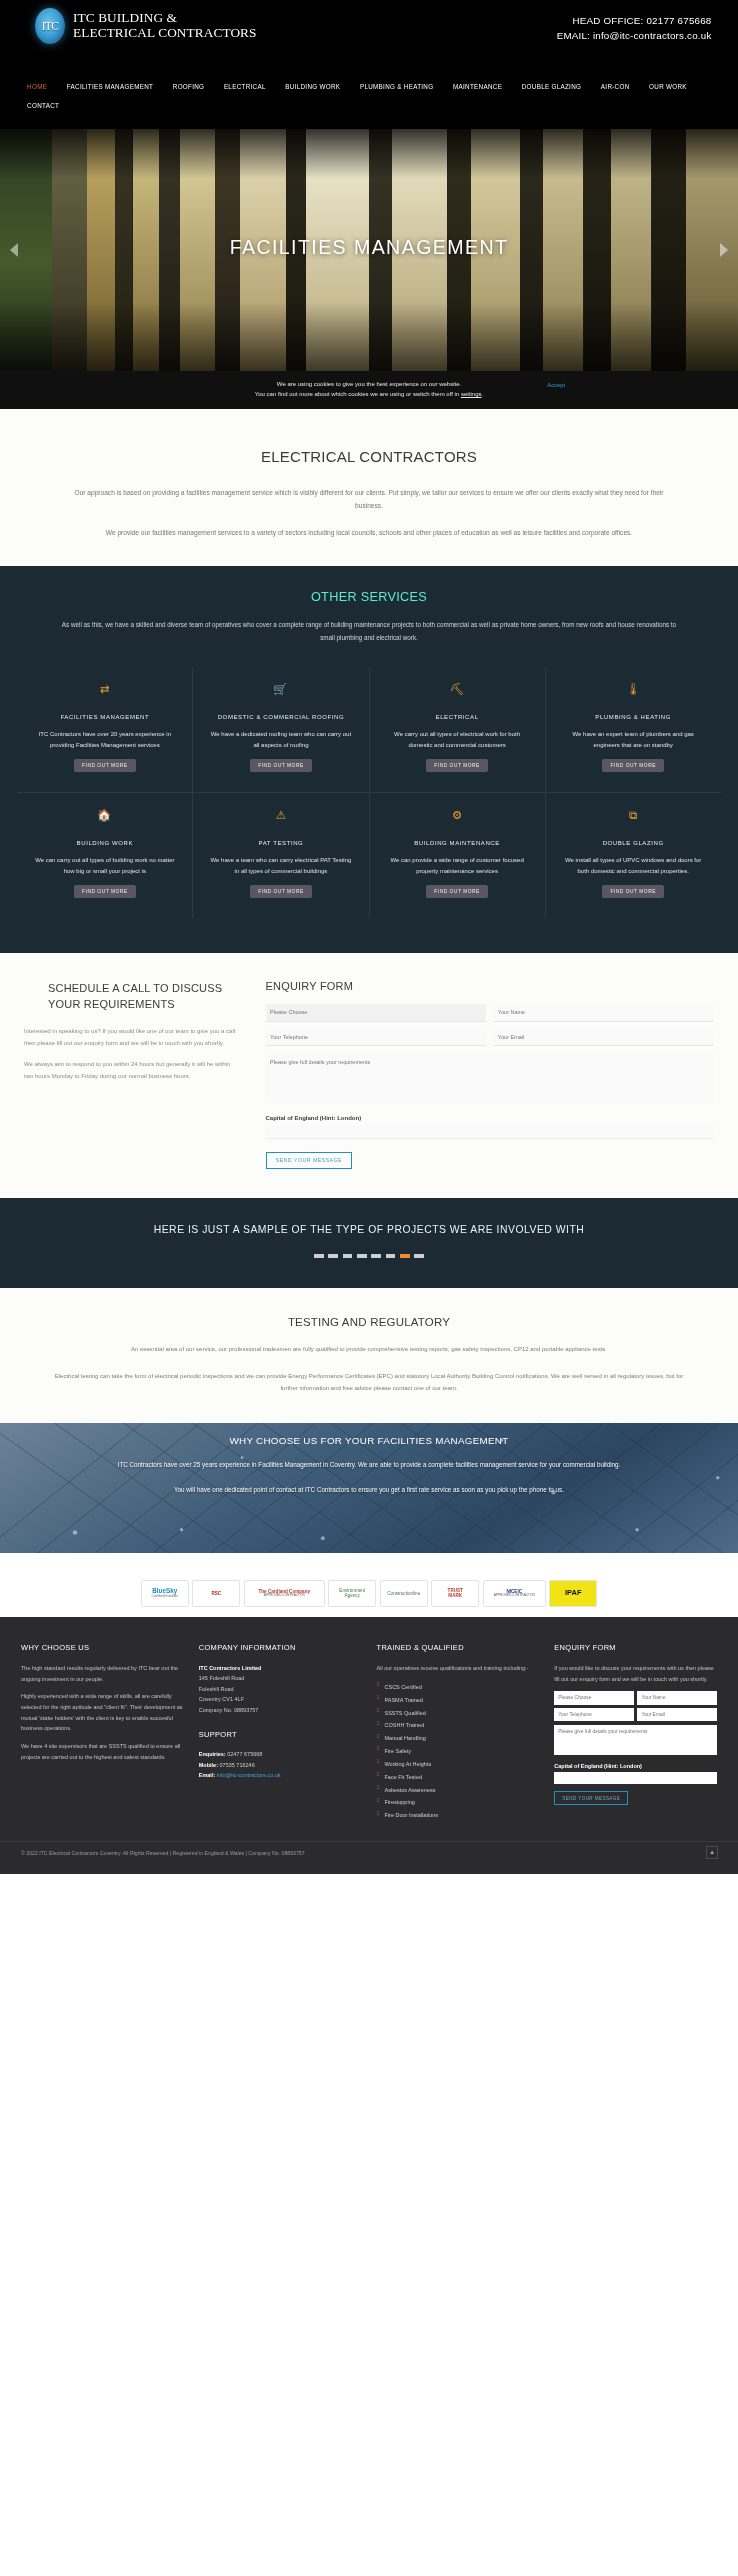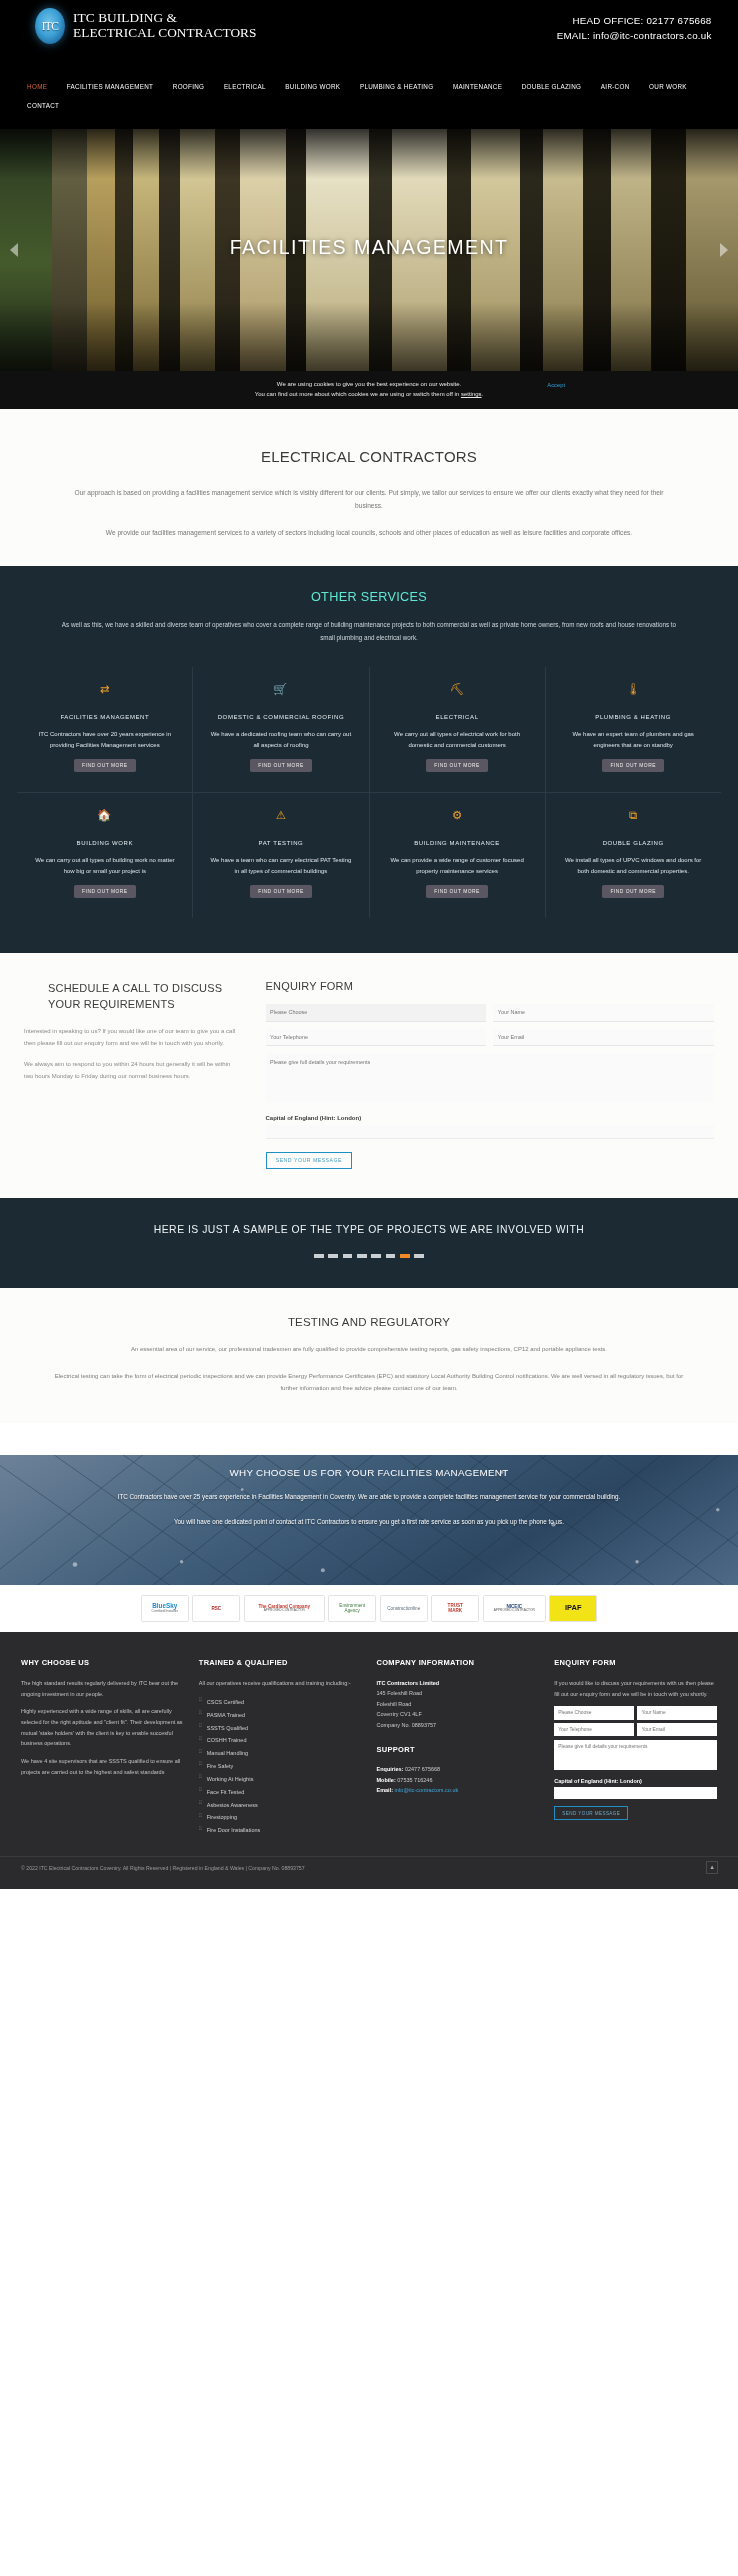--- a/index.html
+++ b/index.html
@@ -154,49 +154,49 @@
 
   
   .testing { background:#fcfcfa; padding:28px 0 28px 0; text-align:center; }
   .testing h2 { font-size:11.5px; font-weight:300; color:#3b3b3b; letter-spacing:0.2px;text-align:center; }
   .testing p { max-width:681px; margin:15px auto 0; font-size:6px; color:#7d7d7d; line-height:2.05; padding:0 23px; }
 
   
   .whyblue {
     position:relative; height:130px; overflow:hidden;
     background:linear-gradient(150deg,#6d8299 0%,#3e5c78 40%,#2c4661 70%,#4d6a87 100%);
-    color:#fff; text-align:center;margin-top:32px;
+    color:#fff; text-align:center;
   }
   .whyblue .net { position:absolute; inset:0; opacity:.55; }
   .whyblue .inner { position:relative; padding:12.7px 29px 0 29px; }
   .whyblue h2 { font-size:9.8px; font-weight:300; letter-spacing:0.3px; }
   .whyblue p { font-size:6.3px; line-height:2.0; margin-top:12.7px; text-shadow:0 0.6px 1.7px rgba(0,0,0,.45); }
 
   
   .accred { background:#fff; padding:10.4px 0; }
-  .accred-row { display:flex; justify-content:center; gap:3.5px; padding:0 29px; }
+  .accred-row { display:flex; justify-content:center; gap:3.5px; padding:0 29px;margin-top:17px; }
   .badge {
     height:26.5px; display:flex; align-items:center; justify-content:center;
     border:0.6px solid #e3e3e3; border-radius:1.7px; padding:2.3px 3.5px; background:#fff;
     font-size:4.6px; text-align:center; line-height:1.1; color:#333; min-width:48px;
   }
   .badge.b1 { color:#1d8bc9; font-weight:bold; font-size:6.3px; }
   .badge.b2 { color:#b02a2a; font-weight:bold; }
   .badge.b3 { color:#c0392b; font-weight:bold; }
   .badge.b4 { color:#3f7a3f; }
   .badge.b5 { color:#5b6b7a; }
   .badge.b7 { color:#c0392b; font-weight:bold; }
   .badge.b8 { color:#1b3f72; font-weight:bold; }
   .badge.b9 { background:#f2e317; color:#111; font-weight:bold; font-size:7.5px; }
 
   
   .footer { background:#2b2b2e; color:#d8d8d8; padding:26.5px 21px 19.6px 21px; }
   .footer-cols { display:flex; gap:15px; }
   .fcol { flex:1; }
-  .fcol h3 { font-size:7.5px; font-weight:700; color:#fff; letter-spacing:0.3px; margin-bottom:10.4px; }
+  .fcol h3 { font-size:7.5px; font-weight:400; color:#fff; letter-spacing:0.3px; margin-bottom:10.4px; }
   .fcol p { font-size:5.5px; line-height:1.95; color:#c2c2c2; margin-bottom:7px; }
   .fcol ul { list-style:none; }
   .fcol li { font-size:5.5px; color:#cfcfcf; line-height:1.5; padding:2.3px 0 2.3px 8px; position:relative; }
   .fcol li:before {
     content:"⠿"; position:absolute; left:0; top:1.7px; color:#b07b4e; font-size:4.6px;
   }
   .addr b { color:#fff; }
   .addr div { font-size:5.5px; line-height:1.9; color:#c8c8c8; }
   .sup-h { font-size:7.5px; font-weight:300; color:#fff; margin:15px 0 8px 0; letter-spacing:0.3px; }
   .sup div { font-size:5.5px; line-height:1.9; color:#ccc; }
@@ -502,58 +502,58 @@
   <div class="footer-cols">
 
     <div class="fcol">
       <h3>WHY CHOOSE US</h3>
       <p>The high standard results regularly delivered by ITC bear out the ongoing investment in our people.</p>
       <p>Highly experienced with a wide range of skills, all are carefully selected for the right aptitude and "client fit". Their development as mutual 'stake holders' with the client is key to enable succesful business operations.</p>
       <p>We have 4 site supervisors that are SSSTS qualified to ensure all projects are carried out to the highest and safest standards</p>
     </div>
 
     <div class="fcol">
+      <h3>COMPANY INFORMATION</h3>
+      <div class="addr">
+        <div><b>ITC Contractors Limited</b></div>
+        <div>145 Foleshill Road</div>
+        <div>Foleshill Road</div>
+        <div>Coventry CV1 4LF</div>
+        <div>Company No. 08893757</div>
+      </div>
+      <h3 class="sup-h">SUPPORT</h3>
+      <div class="sup">
+        <div><b>Enquiries:</b>
+             <span>02477 675668</span></div>
+        <div><b>Mobile:</b>
+             <span>07535 716246</span></div>
+        <div><b>Email:</b>
+             <a>info@itc-contractors.co.uk</a></div>
+      </div>
+    </div>
+
+    <div class="fcol">
       <h3>TRAINED &amp; QUALIFIED</h3>
       <p>All our operatives receive qualifications and training including:-</p>
       <ul>
         <li>CSCS Certified</li>
         <li>PASMA Trained</li>
         <li>SSSTS Qualified</li>
         <li>COSHH Trained</li>
         <li>Manual Handling</li>
         <li>Fire Safety</li>
         <li>Working At Heights</li>
         <li>Face Fit Tested</li>
         <li>Asbestos Awareness</li>
         <li>Firestopping</li>
         <li>Fire Door Installations</li>
       </ul>
     </div>
 
     <div class="fcol">
-      <h3>COMPANY INFORMATION</h3>
-      <div class="addr">
-        <div><b>ITC Contractors Limited</b></div>
-        <div>145 Foleshill Road</div>
-        <div>Foleshill Road</div>
-        <div>Coventry CV1 4LF</div>
-        <div>Company No. 08893757</div>
-      </div>
-      <h3 class="sup-h">SUPPORT</h3>
-      <div class="sup">
-        <div><b>Enquiries:</b>
-             <span>02477 675668</span></div>
-        <div><b>Mobile:</b>
-             <span>07535 716246</span></div>
-        <div><b>Email:</b>
-             <a>info@itc-contractors.co.uk</a></div>
-      </div>
-    </div>
-
-    <div class="fcol">
       <h3>ENQUIRY FORM</h3>
       <p>If you would like to discuss your requirements with us then please fill out our enquiry form and we will be in touch with you shortly.</p>
       <div class="ffrow">
         <input class="ffin" placeholder="Please Choose" style="">
         <input class="ffin" placeholder="Your Name" style="">
       </div>
       <div class="ffrow">
         <input class="ffin" placeholder="Your Telephone" style="">
         <input class="ffin" placeholder="Your Email" style="">
       </div>

